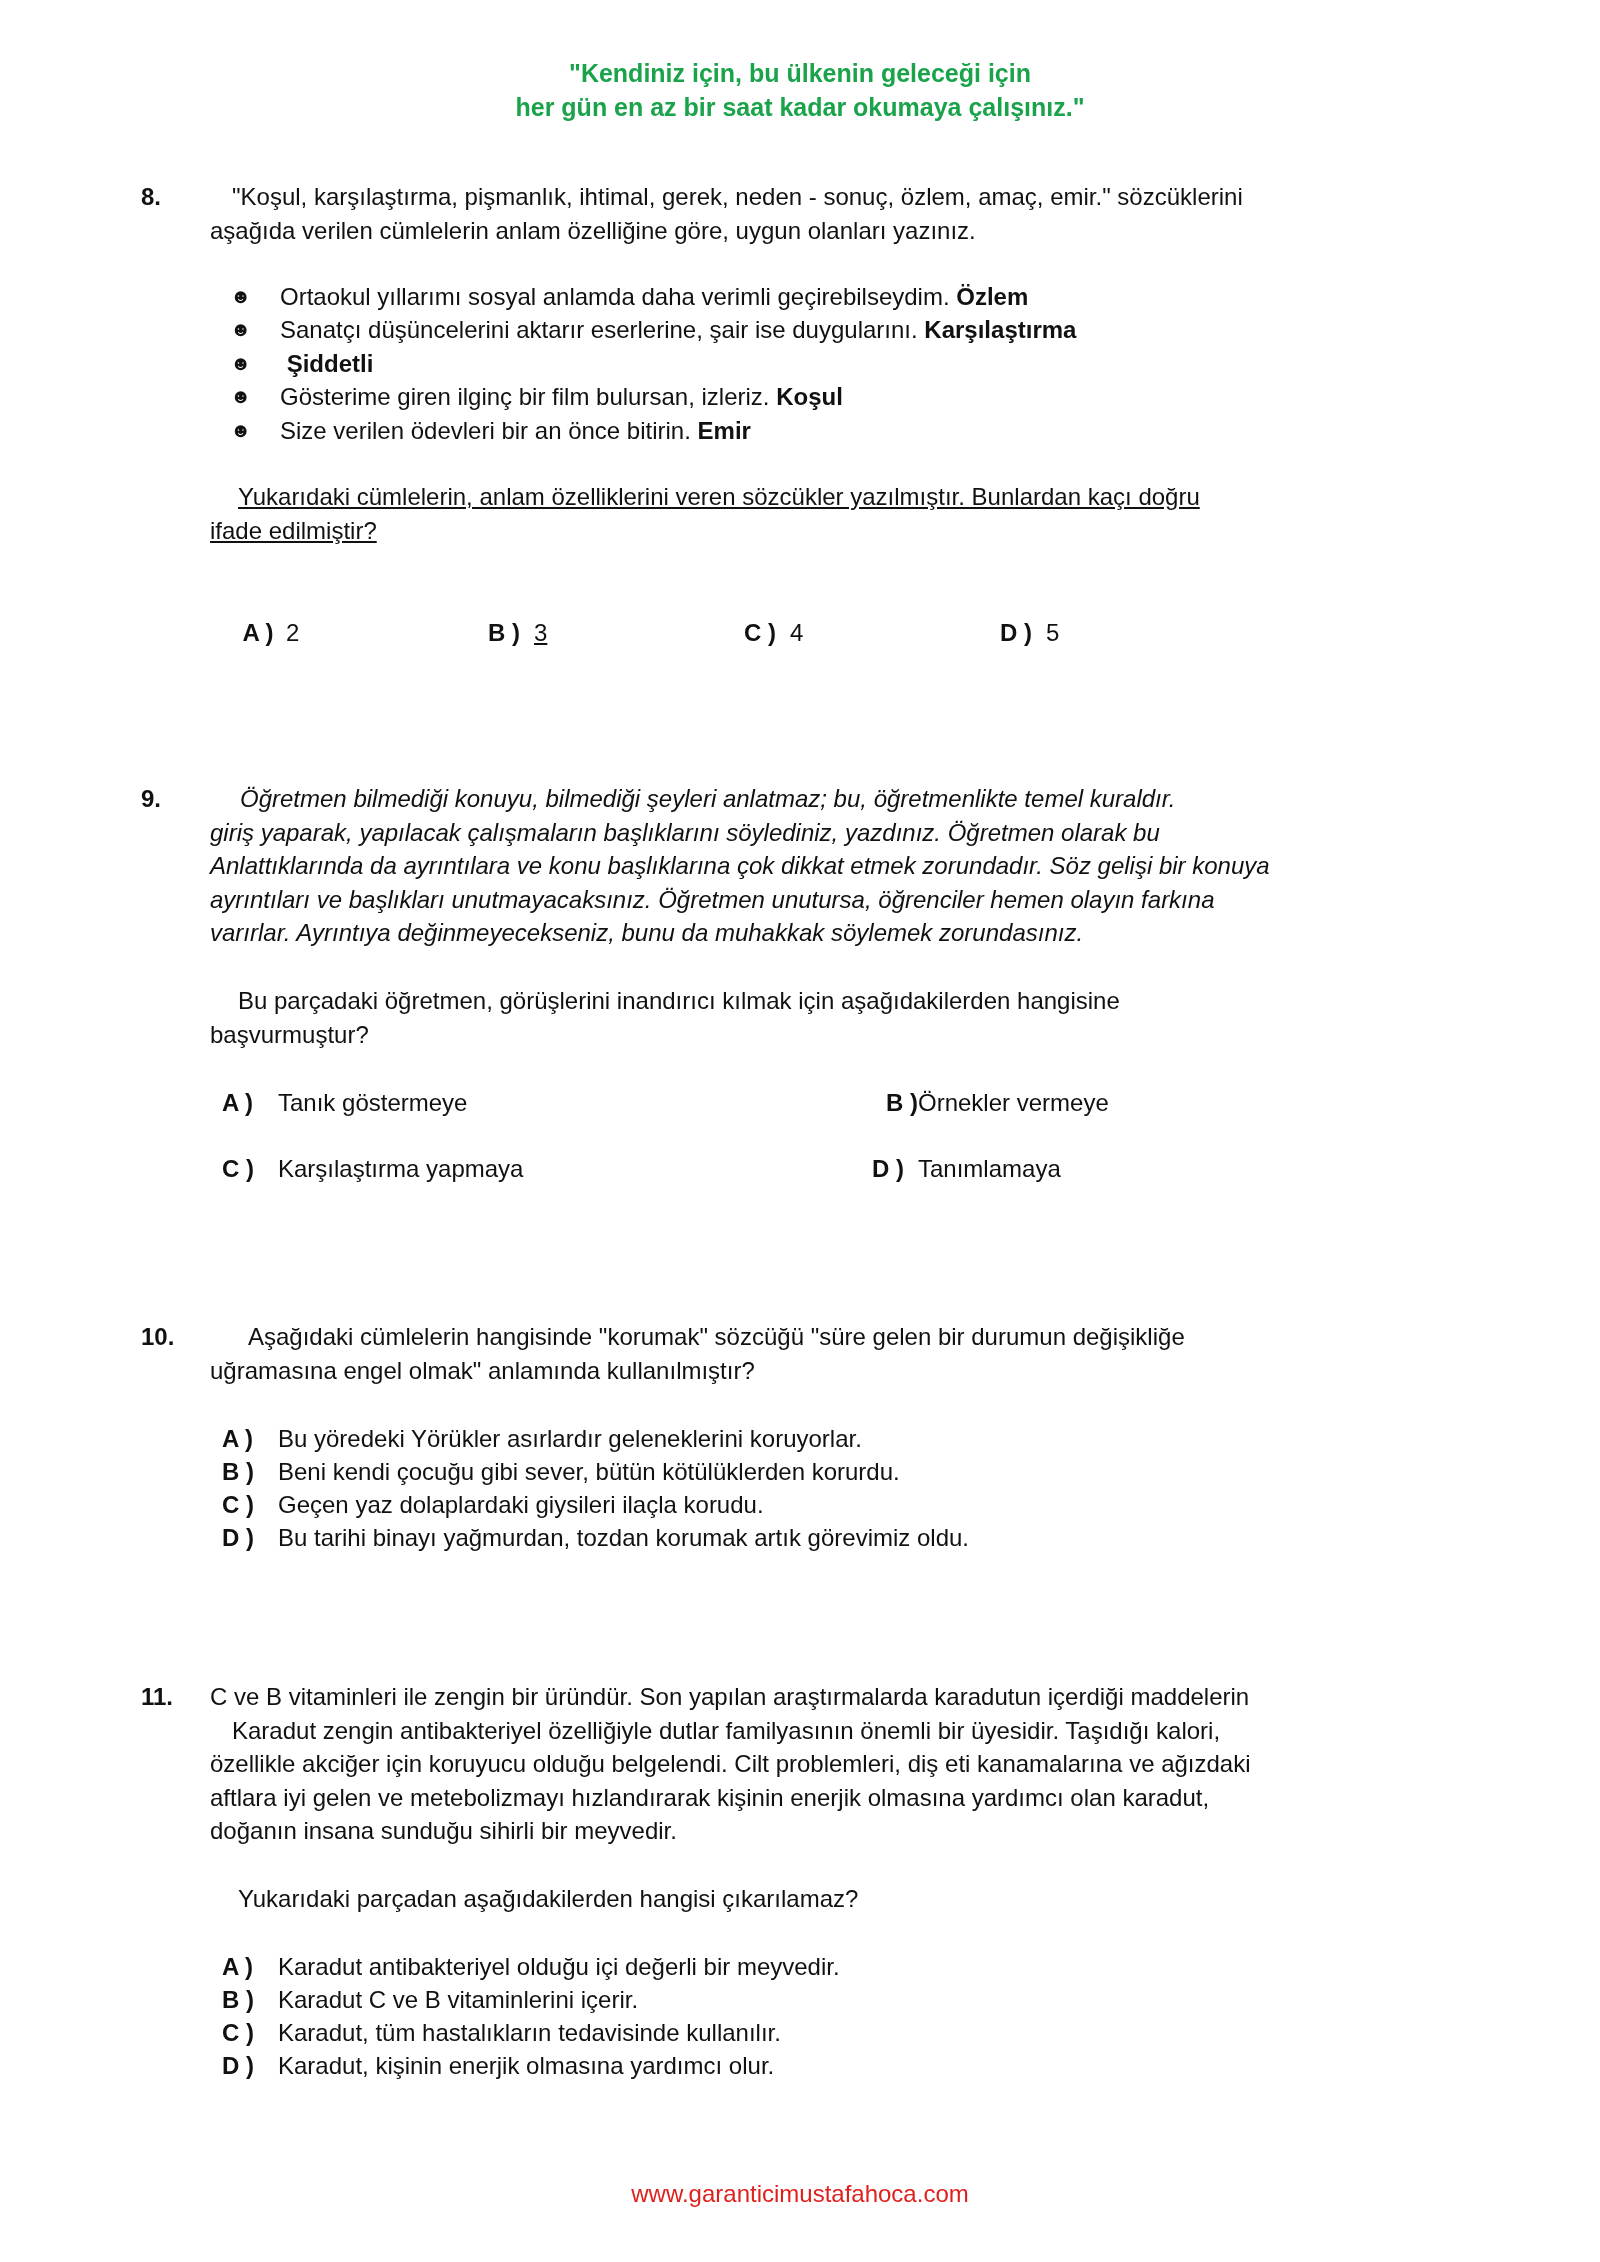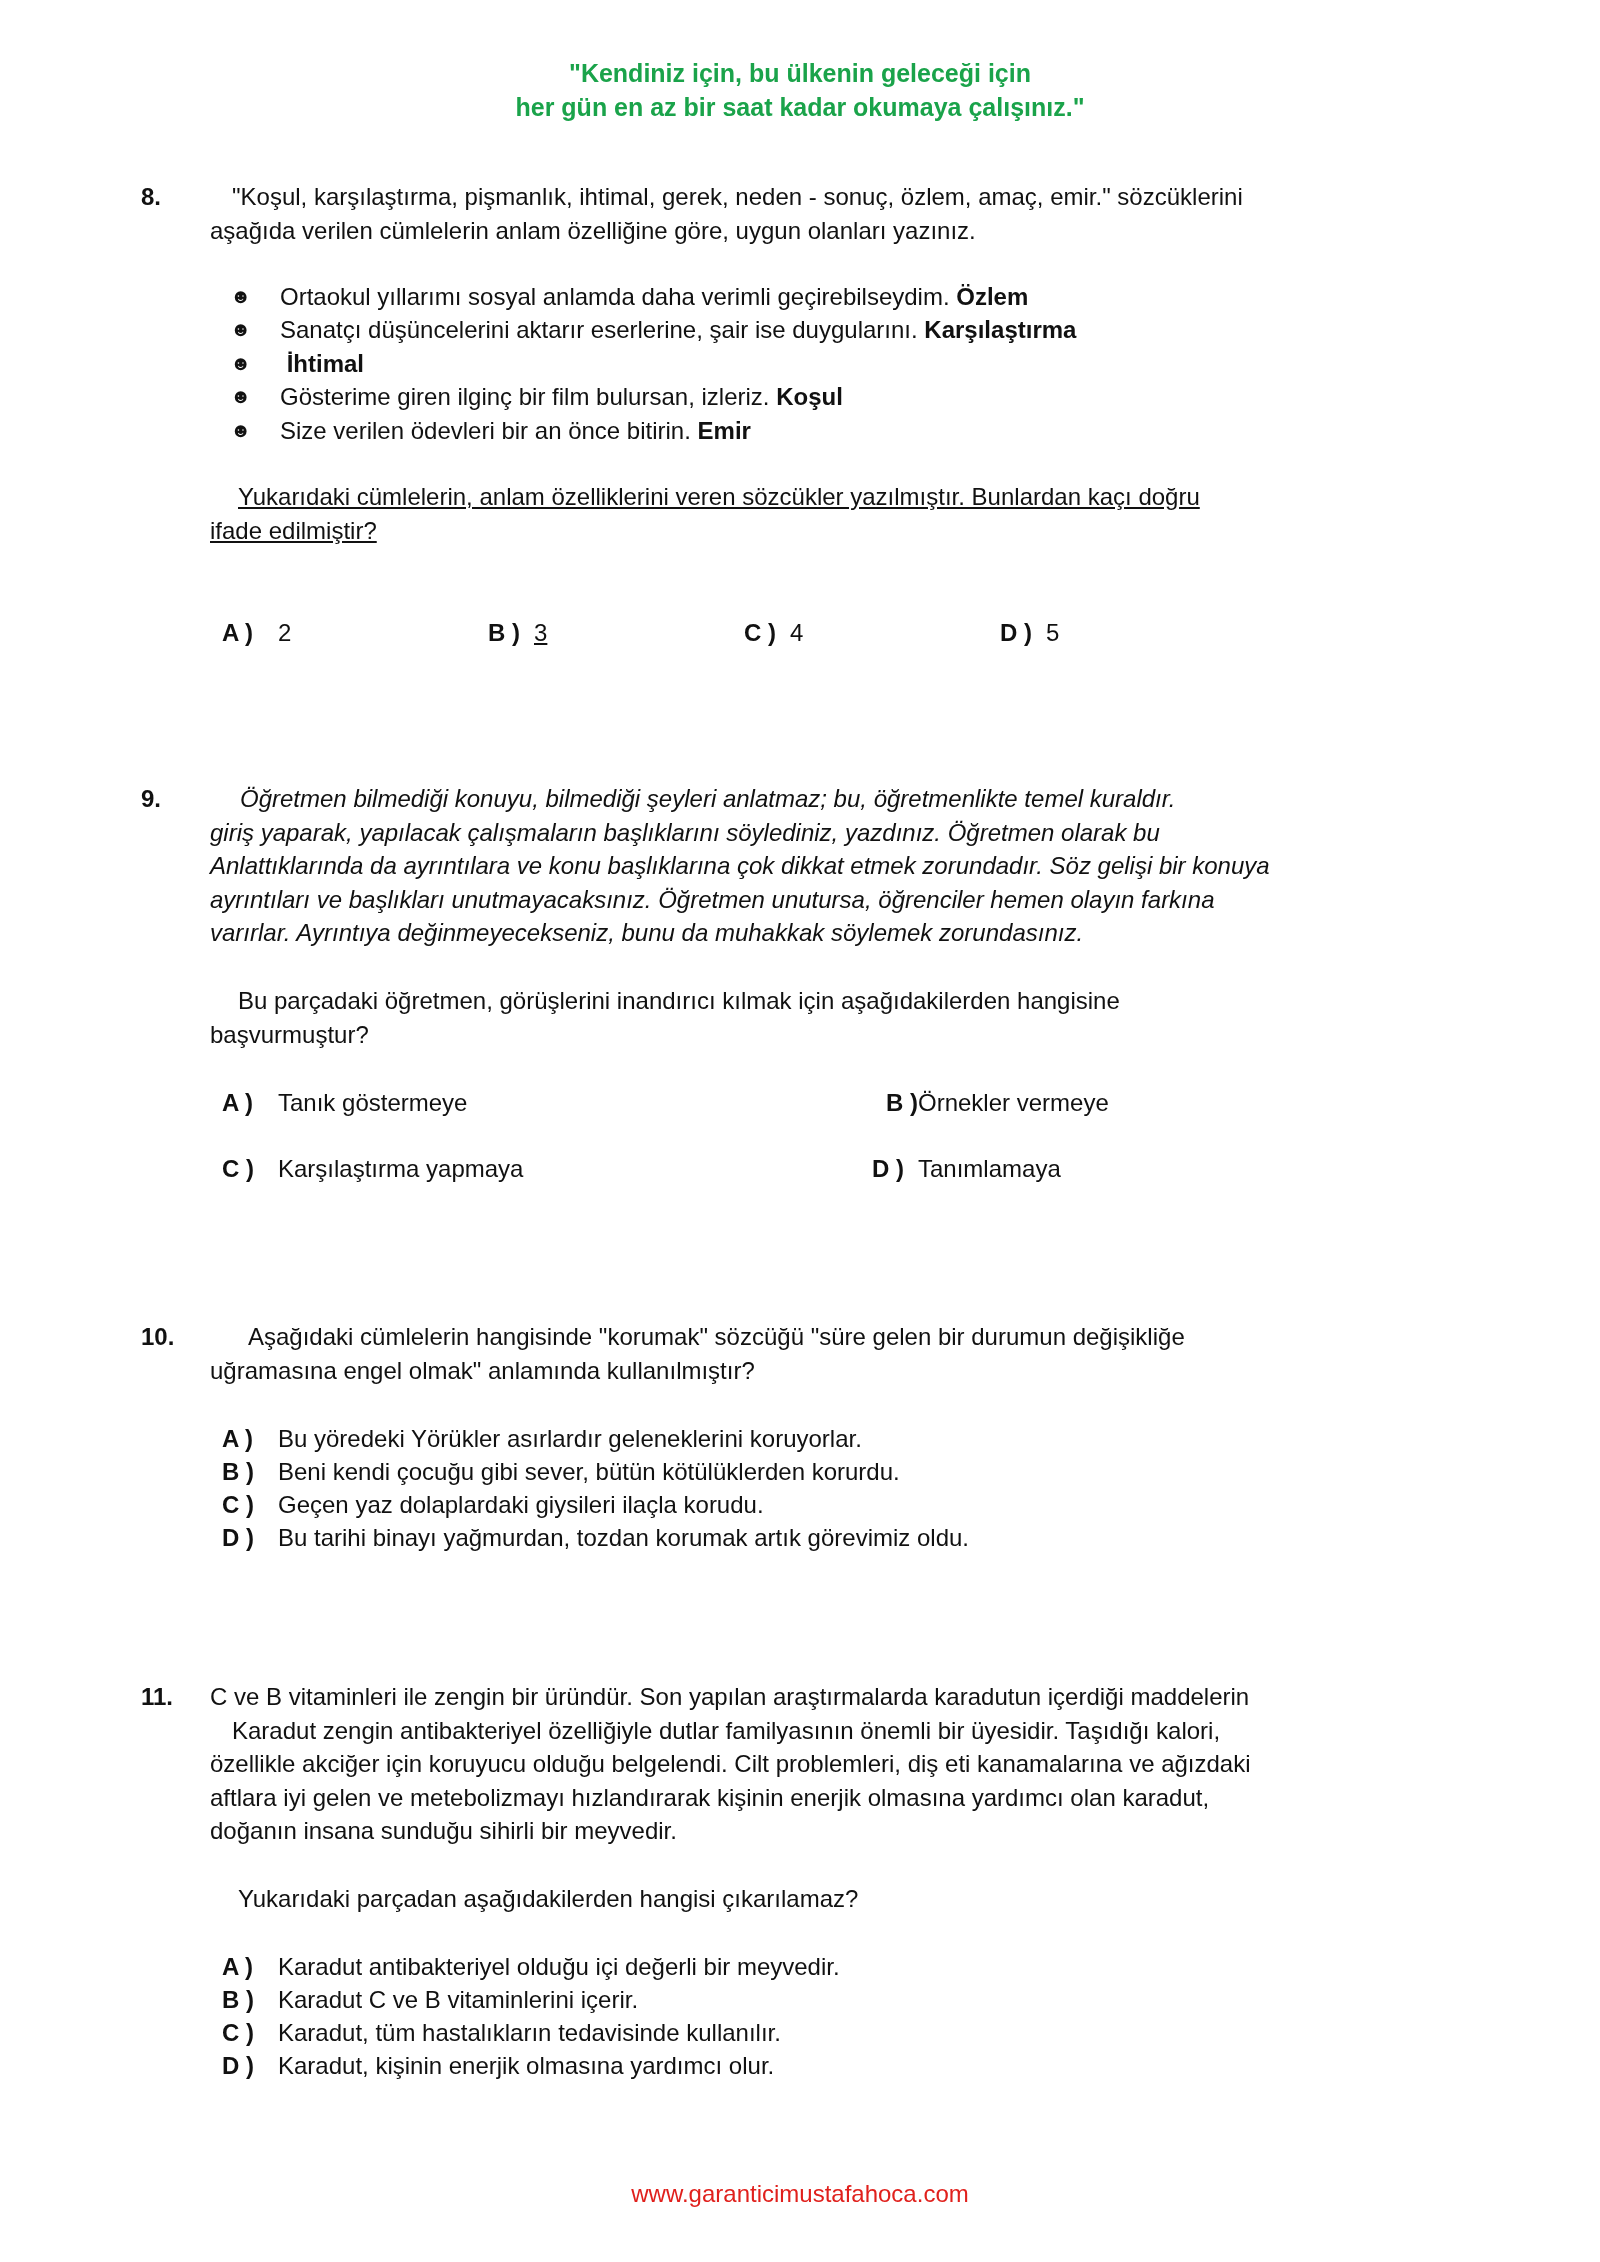--- a/index.html
+++ b/index.html
@@ -47,36 +47,36 @@
     <div class="bullet-row">
       <span class="bullet-icon">☻</span>
       <span>Ortaokul yıllarımı sosyal anlamda daha verimli geçirebilseydim. </span>&nbsp;<b>Özlem</b>
     </div>
     <div class="bullet-row">
       <span class="bullet-icon">☻</span>
       <span>Sanatçı düşüncelerini aktarır eserlerine, şair ise  duygularını. </span>&nbsp;<b>Karşılaştırma</b>
     </div>
     <div class="bullet-row">
       <span class="bullet-icon">☻</span>
-      &nbsp;<b>İhtimal</b>
+      &nbsp;<b>Şiddetli</b>
     </div>
     <div class="bullet-row">
       <span class="bullet-icon">☻</span>
       <span>Gösterime giren ilginç bir film bulursan, izleriz. </span>&nbsp;<b>Koşul</b>
     </div>
     <div class="bullet-row">
       <span class="bullet-icon">☻</span>
       <span>Size verilen ödevleri bir an önce bitirin. </span>&nbsp;<b>Emir</b>
     </div>
   </div>
   <div class="para" style="top:480px;text-decoration:underline;">
     <div style="padding-left:28px;">Yukarıdaki cümlelerin, anlam özelliklerini veren sözcükler yazılmıştır. Bunlardan kaçı doğru</div>
     <div>ifade edilmiştir?</div>
   </div>
-  <div class="opt" style="top:616px; left:222px;">
+  <div class="opt" style="top:616px; left:230px;text-align:center;">
     <span class="letter">A )</span><span>2</span>
   </div>
   <div class="opt" style="top:616px; left:488px;text-decoration:underline;">
     <span class="letter" style="width:46px;">B )</span><span>3</span>
   </div>
   <div class="opt" style="top:616px; left:744px;">
     <span class="letter" style="width:46px;">C )</span><span>4</span>
   </div>
   <div class="opt" style="top:616px; left:1000px;">
     <span class="letter" style="width:46px;">D )</span><span>5</span>

